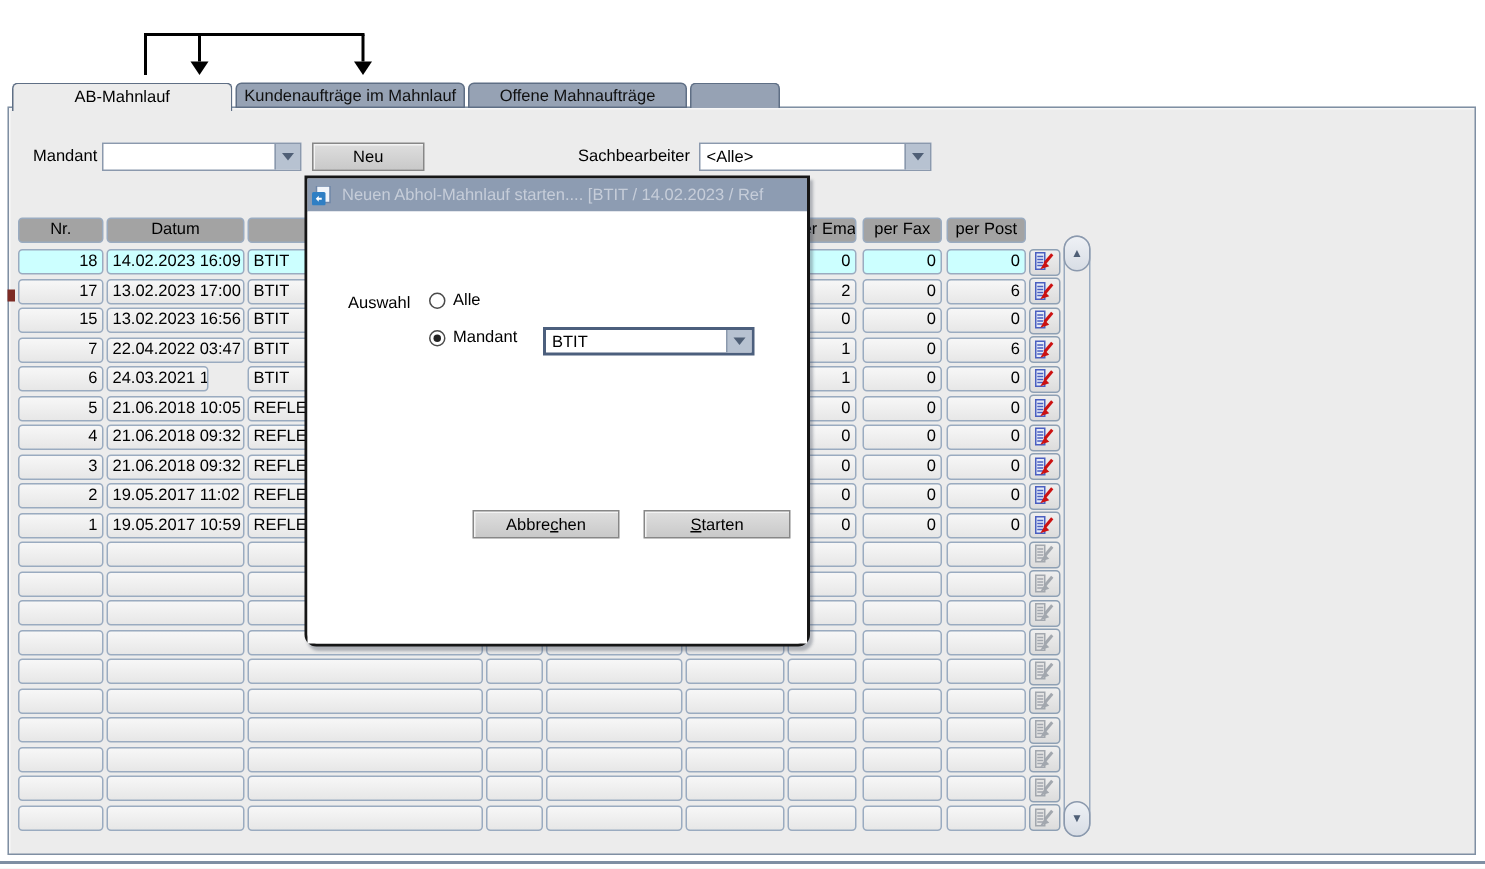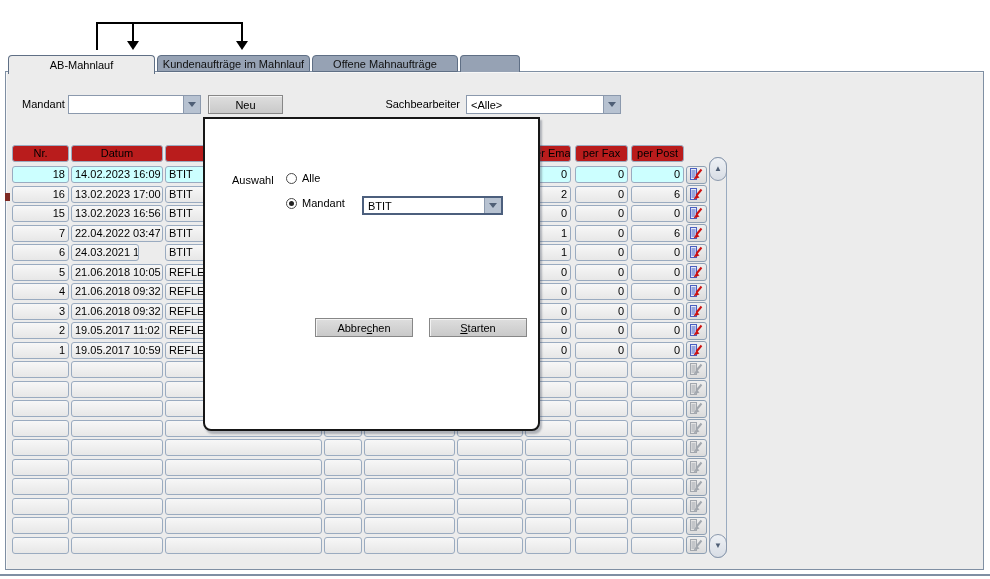--- a/index.html
+++ b/index.html
@@ -30,21 +30,21 @@
   .lbl{position:absolute;white-space:nowrap;}
   .combo{position:absolute;height:19px;background:#fff;border:1px solid #8b99ad;box-sizing:border-box;display:flex;align-items:center;}
   .combo .combo-value{flex:1;padding:0 4px;white-space:nowrap;overflow:hidden;}
   .combo .combo-btn{width:16px;height:100%;background:#b7c2d1;border-left:1px solid #8b99ad;display:flex;align-items:center;justify-content:center;}
   .tri{width:0;height:0;border:4px solid transparent;border-top:5px solid #4f5f76;margin-top:4px;}
   .btn{position:absolute;height:19px;background:linear-gradient(#dedede,#c9c9c9);border:1px solid #878787;box-shadow:inset 1px 1px 0 #f3f3f3;box-sizing:border-box;font-family:"Liberation Sans",sans-serif;font-size:11px;text-align:center;line-height:16px;padding:0;cursor:default;}
   .btn .u{text-decoration:underline;}
 
   
   .cell{position:absolute;height:17px;border:1px solid var(--cell-border,#9aabc0);border-radius:3px;box-sizing:border-box;font-size:11px;line-height:14px;padding:0 3px;overflow:hidden;white-space:nowrap;background:linear-gradient(#f7f7f7,#e7e7e7);}
-  .header-cell{background:#b91c1c;text-align:center;}
+  .header-cell{background:#a3a3a3;text-align:center;}
   .cell.selected{background:var(--selected-row,#ccffff);}
   .action-btn{position:absolute;width:21px;height:18px;border:1px solid #8ea0b4;border-radius:3px;background:linear-gradient(#efefef,#dcdcdc);box-sizing:border-box;display:flex;align-items:center;justify-content:center;padding:0;}
   .record-indicator{position:absolute;left:5px;top:193px;width:5px;height:8px;background:#7d2b24;}
 
   
   .scroll-track{position:absolute;left:709px;top:157px;width:18px;height:401px;background:#ebebeb;border:1px solid #9aabc0;border-radius:9px;box-sizing:border-box;}
   .scroll-btn{position:absolute;left:709px;width:18px;height:24px;background:linear-gradient(#eef1f5,#d8dde5);border:1px solid #8b99ad;border-radius:9px;box-sizing:border-box;display:flex;align-items:center;justify-content:center;}
   .scroll-btn .sgl{font-size:8px;color:#4f5f76;line-height:8px;}
 
   
@@ -121,21 +121,21 @@
       <div class="cell data-cell selected" style="left: 575px; top: 166px; width: 53px; height: 17px; text-align: right;">0</div>
       <div class="cell data-cell selected" style="left: 631px; top: 166px; width: 53px; height: 17px; text-align: right;">0</div>
       <button class="action-btn" style="left: 686px; top: 165.5px;">
         <svg width="15" height="15" viewBox="0 0 15 15">
           <rect x="1.5" y="1.5" width="6" height="11" fill="#e4eaf8" stroke="#4a5fc0"></rect>
           <path d="M2.5 4h4M2.5 6h4M2.5 8h4M2.5 10h4" stroke="#4a5fc0" stroke-width="1"></path>
           <path d="M12.5 2.5L7.5 8.5" stroke="#cc1111" stroke-width="2"></path>
           <path d="M4.5 12.5L10.5 10.5L7.5 7.5Z" fill="#cc1111"></path>
         </svg>
       </button>
-      <div class="cell data-cell" style="left: 12px; top: 185.5px; width: 57px; height: 17px; text-align: right;">16</div>
+      <div class="cell data-cell" style="left: 12px; top: 185.5px; width: 57px; height: 17px; text-align: right;">17</div>
       <div class="cell data-cell" style="left: 71px; top: 185.5px; width: 92px; height: 17px; text-align: left;">13.02.2023 17:00</div>
       <div class="cell data-cell" style="left: 165px; top: 185.5px; width: 157px; height: 17px; text-align: left;">BTIT</div>
       <div class="cell data-cell" style="left: 324px; top: 185.5px; width: 38px; height: 17px; text-align: left;"></div>
       <div class="cell data-cell" style="left: 364px; top: 185.5px; width: 91px; height: 17px; text-align: left;"></div>
       <div class="cell data-cell" style="left: 457px; top: 185.5px; width: 66px; height: 17px; text-align: left;"></div>
       <div class="cell data-cell" style="left: 525px; top: 185.5px; width: 46px; height: 17px; text-align: right;">2</div>
       <div class="cell data-cell" style="left: 575px; top: 185.5px; width: 53px; height: 17px; text-align: right;">0</div>
       <div class="cell data-cell" style="left: 631px; top: 185.5px; width: 53px; height: 17px; text-align: right;">6</div>
       <button class="action-btn" style="left: 686px; top: 185px;">
         <svg width="15" height="15" viewBox="0 0 15 15">
@@ -456,20 +456,30 @@
 
   <div class="scroll-track"></div>
   <div class="scroll-btn" style="top:157px;">
     <span class="sgl">▲</span>
   </div>
   <div class="scroll-btn" style="top:534px;">
     <span class="sgl">▼</span>
   </div>
 
   <div class="dialog">
+    <div class="dlg-title">
+      <span class="app-icon">
+        <svg width="13" height="13" viewBox="0 0 13 13">
+          <rect x="3" y="0" width="9" height="11" fill="#f2f6fb" stroke="#6f86a8" stroke-width="1"></rect>
+          <rect x="0" y="4" width="9" height="9" rx="1" fill="#2f7fc4"></rect>
+          <path d="M2.5 8.5l2-2v1.3h2v1.4h-2v1.3z" fill="#ffffff"></path>
+        </svg>
+      </span>
+      <span class="dlg-title-text">Neuen Abhol-Mahnlauf starten....  [BTIT / 14.02.2023 / Ref</span>
+    </div>
     <div class="dlg-body">
       <span class="lbl" style="left:27px;top:55px;">Auswahl</span>
       <span class="radio-row" style="left:81px;top:53px;">
         <span class="rb"></span>
         <span>Alle</span>
       </span>
       <span class="radio-row" style="left:81px;top:78px;">
         <span class="rb checked"></span>
         <span>Mandant</span>
       </span>

